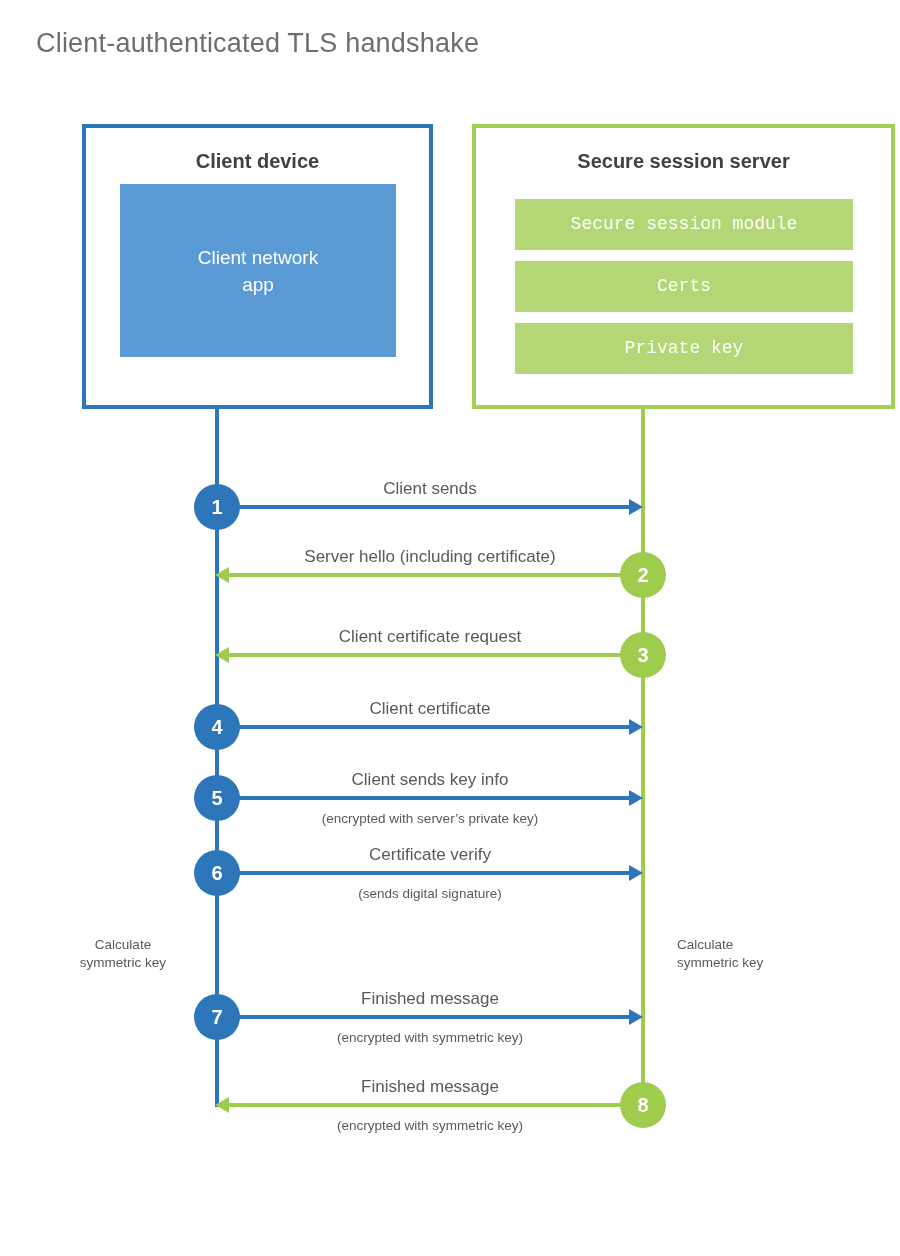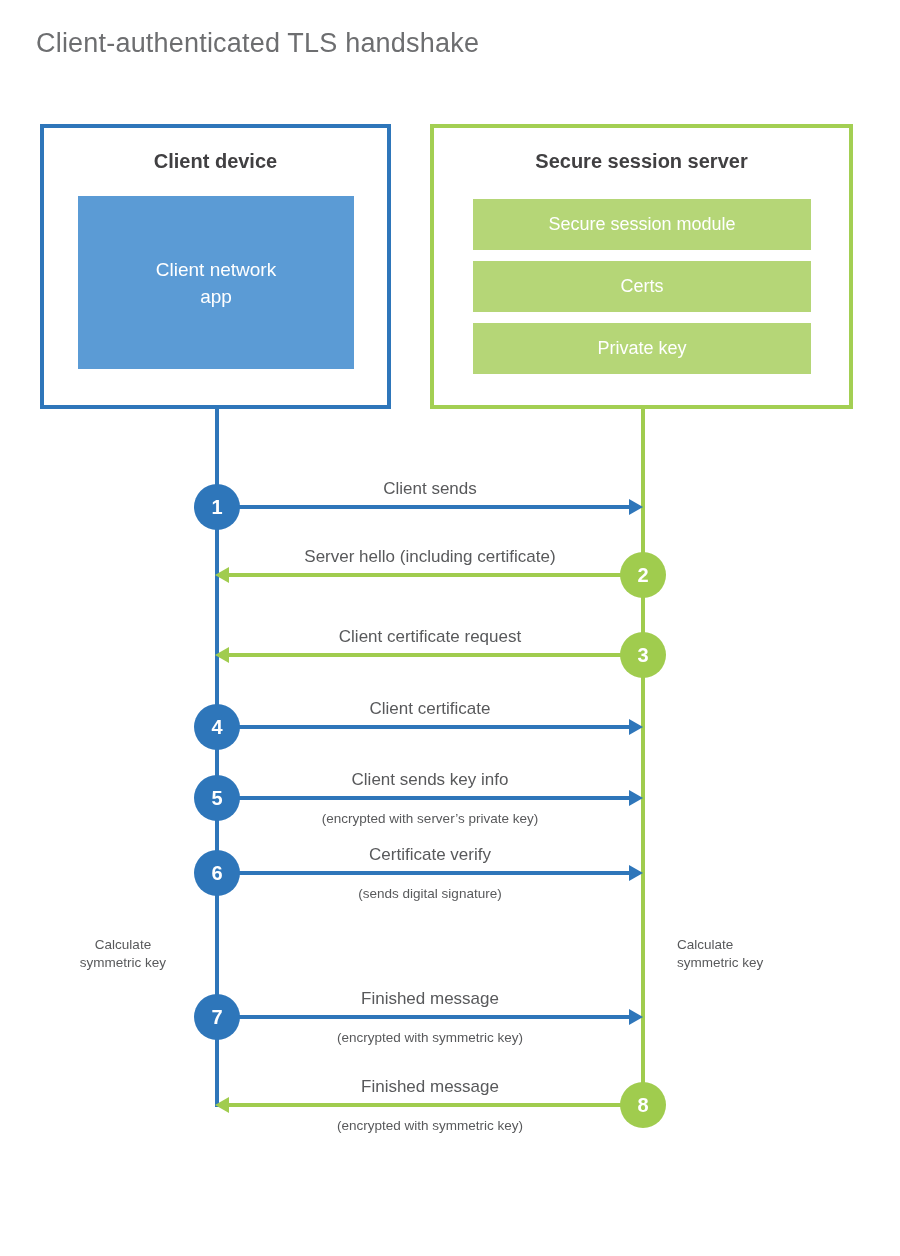--- a/index.html
+++ b/index.html
@@ -5,36 +5,36 @@
   html,body{margin:0;padding:0;background:#ffffff;}
   body{font-family:"Liberation Sans","DejaVu Sans",sans-serif;}
   #canvas{position:relative;width:900px;height:1256px;background:#ffffff;overflow:hidden;}
 
   .page-title{
     position:absolute;left:36px;top:28px;
     font-size:27px;font-weight:300;color:#6d6e70;letter-spacing:.2px;
   }
 
   
-  .actor-box{position:absolute;top:124px;height:277px;background:#fff;}
+  .actor-box{position:absolute;top:124px;height:277px;background:#fff;margin-left:42px;}
   .actor-box.client{left:40px;width:343px;border:4px solid #2e76ba;}
   .actor-box.server{left:430px;width:415px;border:4px solid #a3cf53;}
   .actor-title{
     position:absolute;top:22px;left:0;width:100%;text-align:center;
     font-size:20px;font-weight:700;color:#414042;
   }
   .client-app{
-    position:absolute;left:34px;top:68px;width:276px;height:173px;
+    position:absolute;left:34px;top:56px;width:276px;height:173px;
     background:#5b9bd5;color:#ffffff;font-size:19px;line-height:27px;
     display:flex;align-items:center;justify-content:center;text-align:center;
     white-space:pre-line;
   }
   .server-bar{
     position:absolute;left:39px;width:338px;height:51px;background:#b5d677;
-    color:#ffffff;font-size:18px;text-align:center;line-height:51px;
+    color:#ffffff;font-size:18px;text-align:center;line-height:51px;font-family:Liberation Mono, monospace;
   }
 
   
   .lifeline{position:absolute;top:409px;width:4px;height:698px;}
   .lifeline.blue{left:215px;background:#2e76ba;}
   .lifeline.green{left:641px;background:#a0cc4e;}
 
   
   .arrow-line{position:absolute;height:4px;}
   .arrow-line.blue{background:#2e76ba;}

